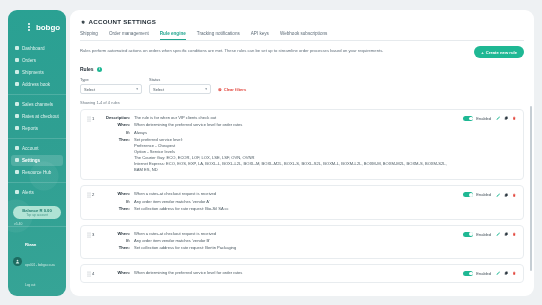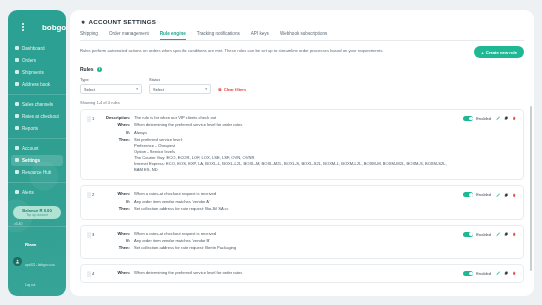--- a/index.html
+++ b/index.html
@@ -23,21 +23,21 @@
   }
   .sidebar::after{
     content:""; position:absolute; left:-10px; bottom:30px;
     width:74px; height:120px;
     background:
       radial-gradient(circle at 18px 70px, rgba(255,255,255,.05) 16px, transparent 17px),
       radial-gradient(circle at 46px 30px, rgba(255,255,255,.05) 14px, transparent 15px);
     pointer-events:none;
   }
   .logo-row {
-    display:flex; align-items:center; justify-content:space-between;
+    display:flex; align-items:center; justify-content:center;
     gap:6px; height:26px; margin-top:6px;margin-left:14px;
   }
   .logo-mark { display:flex; flex-direction:column; gap:1px; }
   .logo-mark i{ display:block; width:2px; height:2px; border-radius:50%; background:#ffffff; }
   .logo-text { font-size:8px; font-weight:700; color:#ffffff; letter-spacing:-.1px; }
 
   .nav-group { padding: 3px 0; }
   .nav-group + .nav-group { border-top: 1px solid rgba(255,255,255,.16); }
   .nav-item {
     display:flex; align-items:center; gap:3px;

